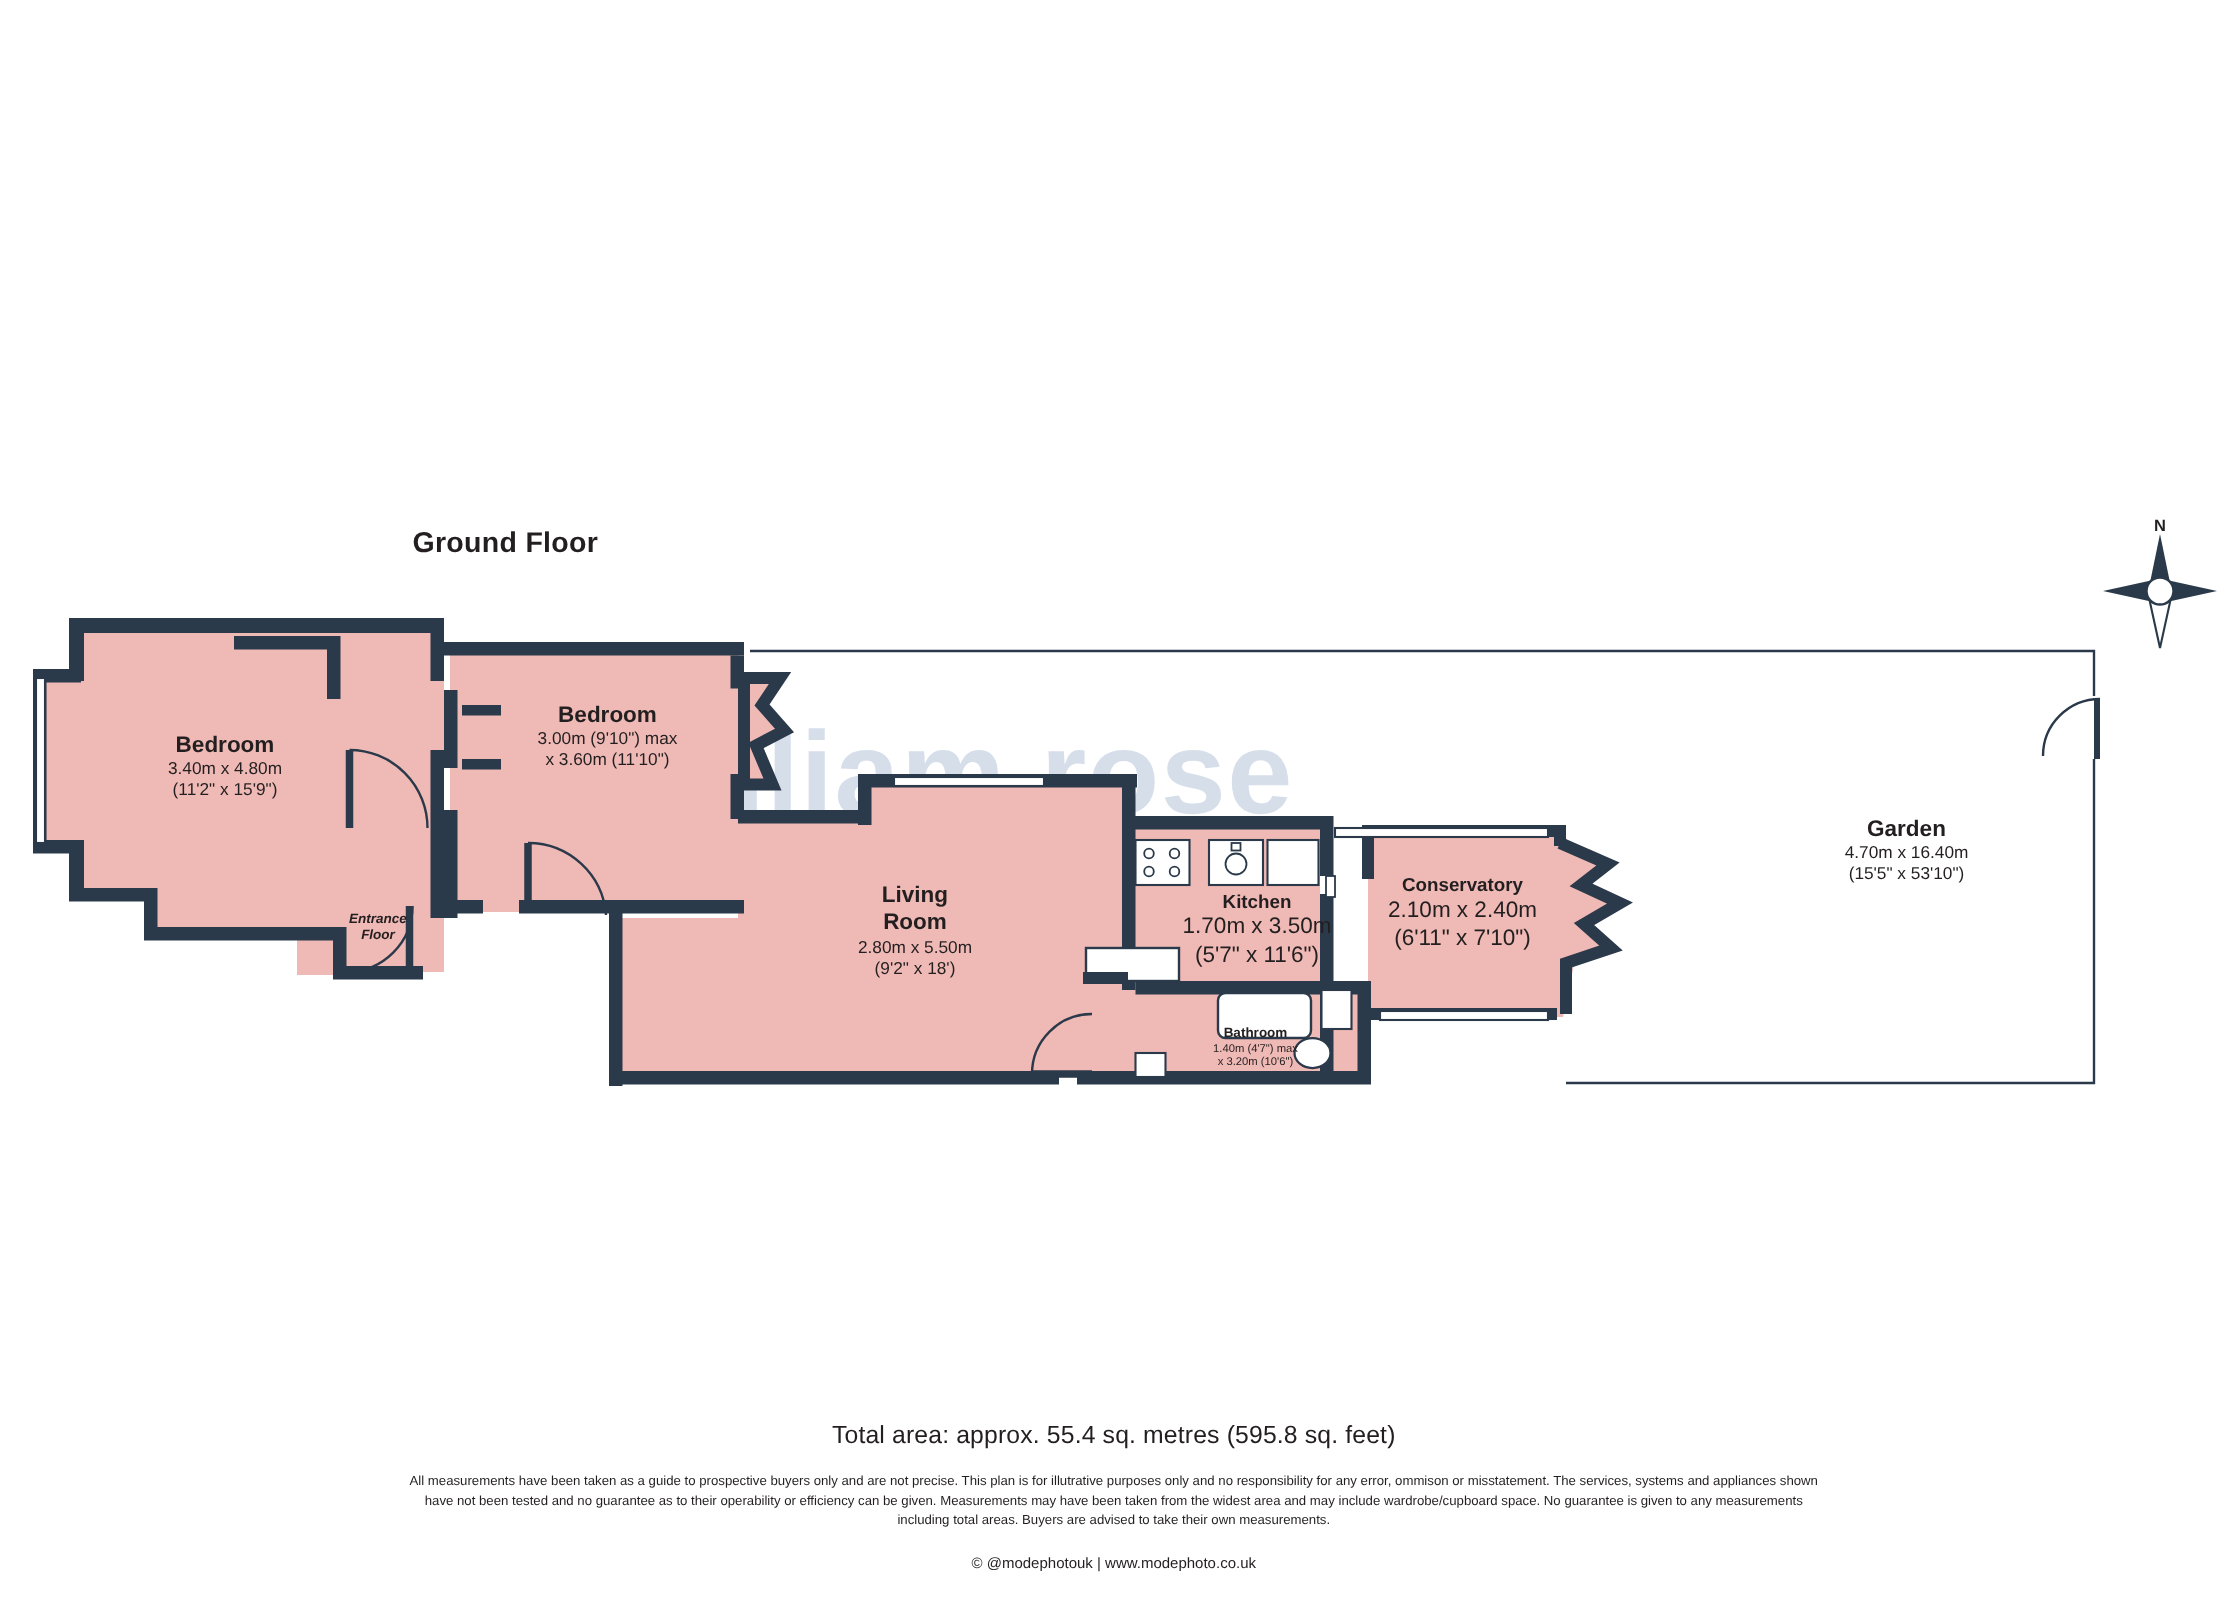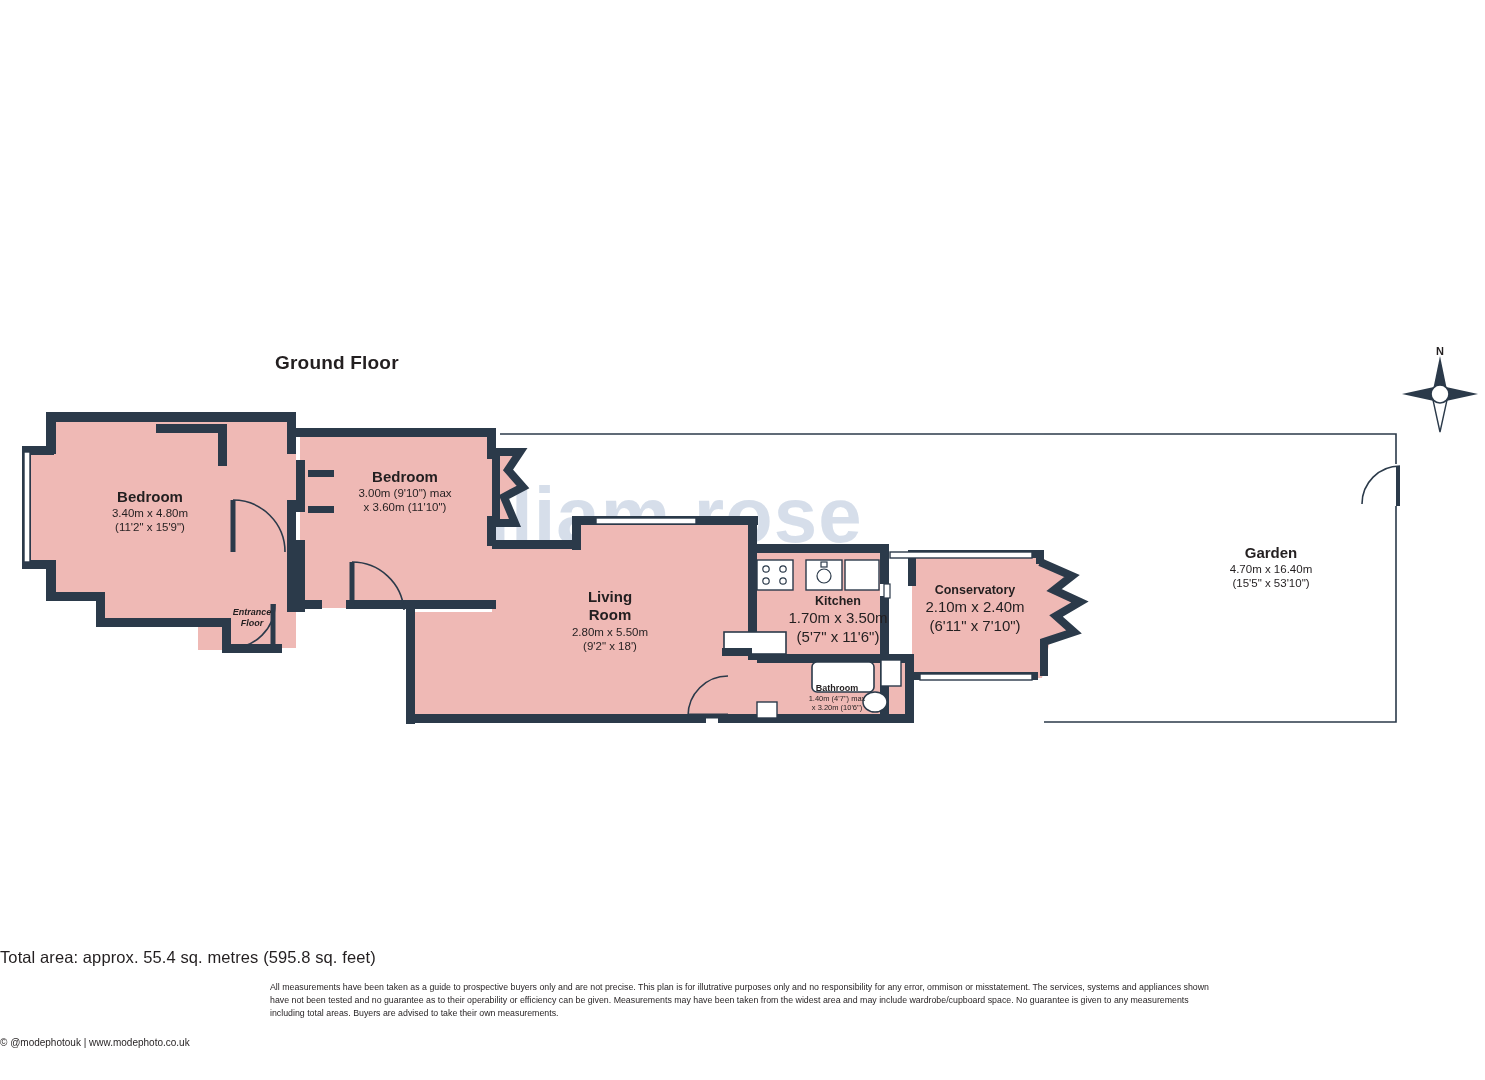--- a/index.html
+++ b/index.html
@@ -96,21 +96,21 @@
   .room-label.sm .rl-dim  { font-size: 15px; }
   .room-label.xs .rl-name { font-size: 9px; }
   .room-label.xs .rl-dim  { font-size: 7.5px; }
 
   
   .footer {
     position: absolute;
     left: 0;
     top: 948px;
     width: 1485px;
-    text-align: left;
+    text-align: center;
   }
   .total-area {
     font-size: 16.5px;
     letter-spacing: .1px;
   }
   .disclaimer {
     margin-top: 14px;
     font-size: 8.8px;
     line-height: 1.45;
     color: #231f20;

